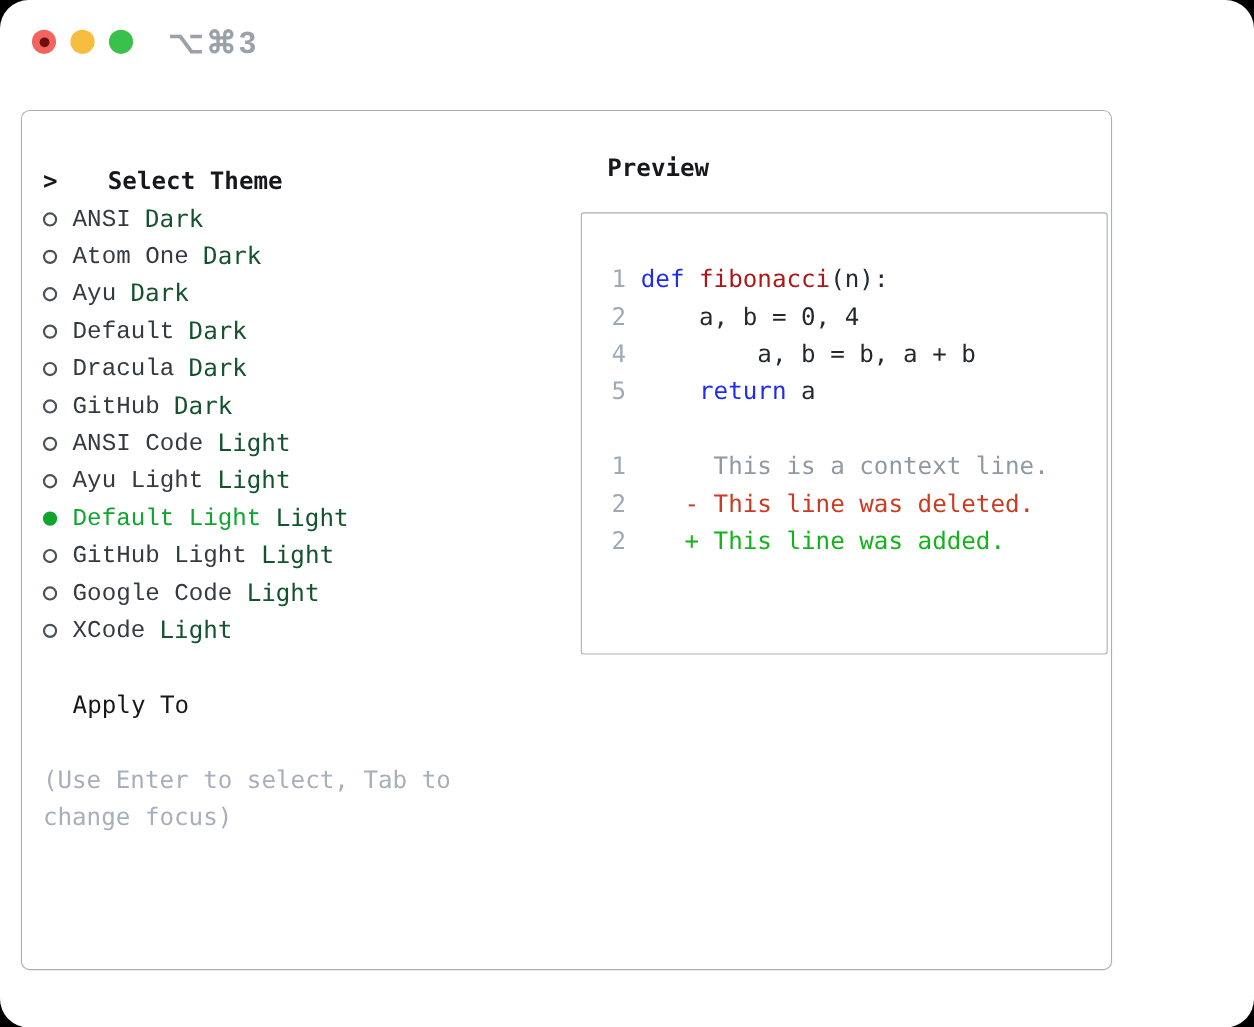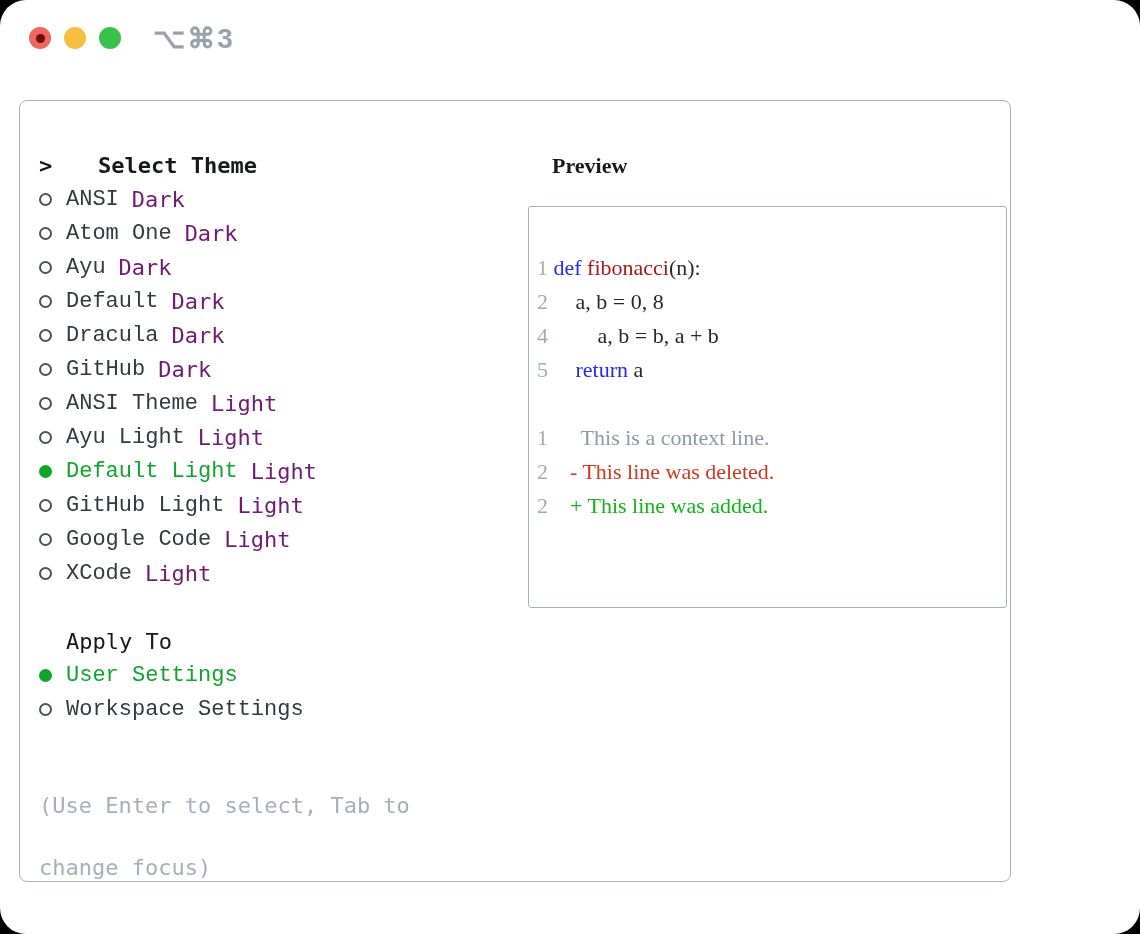--- a/index.html
+++ b/index.html
@@ -28,29 +28,29 @@
   .row { height:34px; display:flex; align-items:center; font-size:22px; white-space:pre; }
   .gutter { display:inline-flex; width:27px; align-items:center; flex:none; }
   .left-col { position:absolute; left:19px; top:47px; width:450px; }
   .pointer { color:#16181b; font-weight:bold; }
   .hdr { color:#16181b; font-weight:bold;margin-left:32px; }
   .hdr-plain { color:#16181b; }
   .radio { width:13px; height:13px; border:2px solid #4b5158; border-radius:50%; box-sizing:border-box; }
   .radio.sel { background:#10a52d; border-color:#10a52d; }
   .item .name { color:#343a41;font-family:Liberation Mono, monospace; }
   .item.selected .name { color:#10a52d;text-align:center; }
-  .item .tag { color:#701a75; margin-left:13px; }
-  .help { color:#a7afbb;margin-top:28px; }
+  .item .tag { color:#14532d; margin-left:13px; }
+  .help { color:#a7afbb; }
   
-  .right-col { position:absolute; left:481px; top:48px;font-family:Liberation Serif, serif; }
+  .right-col { position:absolute; left:481px; top:35px; }
   .preview-hdr { padding-left:19px; }
   .preview-box {
     margin:23px 0 0 27px; width:479px; height:402px;
     border:1.5px solid #a8b1bb; border-radius:3px; background:#fff;
-    box-sizing:border-box; padding:44px 0 0 8px; overflow:hidden;
+    box-sizing:border-box; padding:44px 0 0 27px; overflow:hidden;
   }
   .code-row { height:34px; line-height:34px; font-size:22px; white-space:pre; }
   .seg-num   { color:#a0aab6; }
   .seg-kw    { color:#1e2bf2; }
   .seg-fn    { color:#ab1717; }
   .seg-plain { color:#24292e; }
   .seg-ctx   { color:#8f99a3;margin-top:33px; }
   .seg-del   { color:#cb3a21; }
   .seg-add   { color:#13b31c; }
 </style>
@@ -108,21 +108,21 @@
   </div>
 
   <div class="row item">
     <span class="gutter"><span class="radio"></span></span>
     <span class="name">GitHub</span>
     <span class="tag">Dark</span>
   </div>
 
   <div class="row item">
     <span class="gutter"><span class="radio"></span></span>
-    <span class="name">ANSI Theme</span>
+    <span class="name">ANSI Code</span>
     <span class="tag">Light</span>
   </div>
 
   <div class="row item">
     <span class="gutter"><span class="radio"></span></span>
     <span class="name">Ayu Light</span>
     <span class="tag">Light</span>
   </div>
 
   <div class="row item selected">
@@ -150,45 +150,34 @@
   </div>
 </div>
 
       <div class="row"></div>
 
       <div class="row">
         <span class="gutter"></span>
         <span class="hdr-plain">Apply To</span>
       </div>
 
-      <div id="apply-list">
-  <div class="row item selected">
-    <span class="gutter"><span class="radio sel"></span></span>
-    <span class="name">User Settings</span>
-  </div>
-
-  <div class="row item">
-    <span class="gutter"><span class="radio"></span></span>
-    <span class="name">Workspace Settings</span>
-  </div>
-</div>
 
       <div class="row"></div>
 
       <div class="row help">(Use Enter to select, Tab to</div>
       <div class="row help">change focus)</div>
     </div>
 
     <div class="right-col">
       <div class="row preview-hdr">
         <span class="hdr">Preview</span>
       </div>
       <div class="preview-box" id="preview-box">
           <div class="code-row"><span class="seg-num">1 </span><span class="seg-kw">def</span><span class="seg-plain"> </span><span class="seg-fn">fibonacci</span><span class="seg-plain">(n):</span></div>
-          <div class="code-row"><span class="seg-num">2 </span><span class="seg-plain">    a, b = 0, 8</span></div>
+          <div class="code-row"><span class="seg-num">2 </span><span class="seg-plain">    a, b = 0, 4</span></div>
           <div class="code-row"><span class="seg-num">4 </span><span class="seg-plain">        a, b = b, a + b</span></div>
           <div class="code-row"><span class="seg-num">5 </span><span class="seg-plain">    </span><span class="seg-kw">return</span><span class="seg-plain"> a</span></div>
           <div class="code-row"></div>
           <div class="code-row"><span class="seg-num">1 </span><span class="seg-ctx">     This is a context line.</span></div>
           <div class="code-row"><span class="seg-num">2 </span><span class="seg-del">   - This line was deleted.</span></div>
           <div class="code-row"><span class="seg-num">2 </span><span class="seg-add">   + This line was added.</span></div>
         </div>
     </div>
 
   </div>

